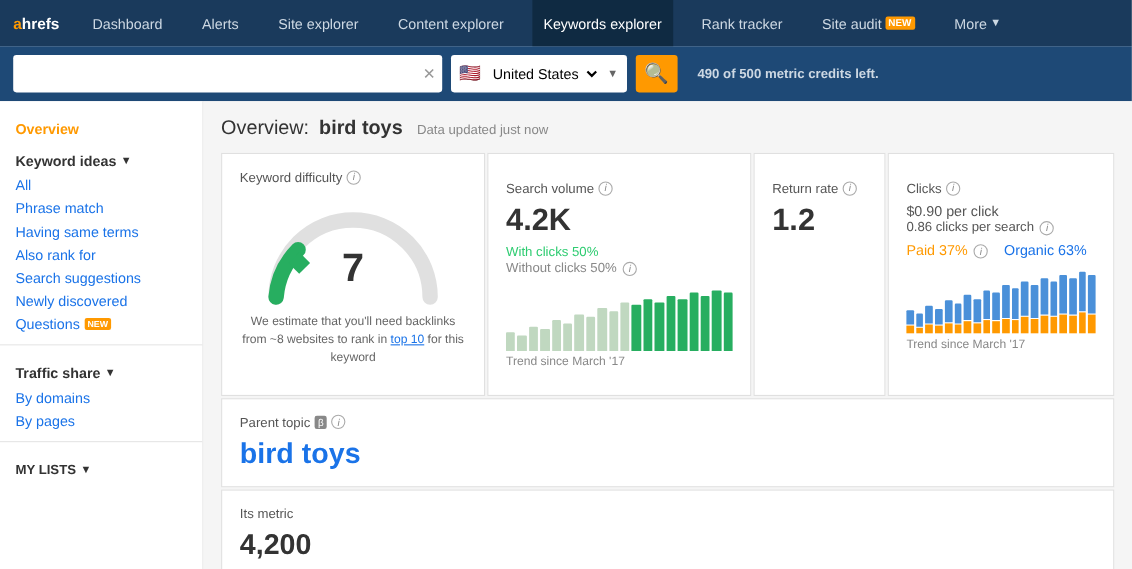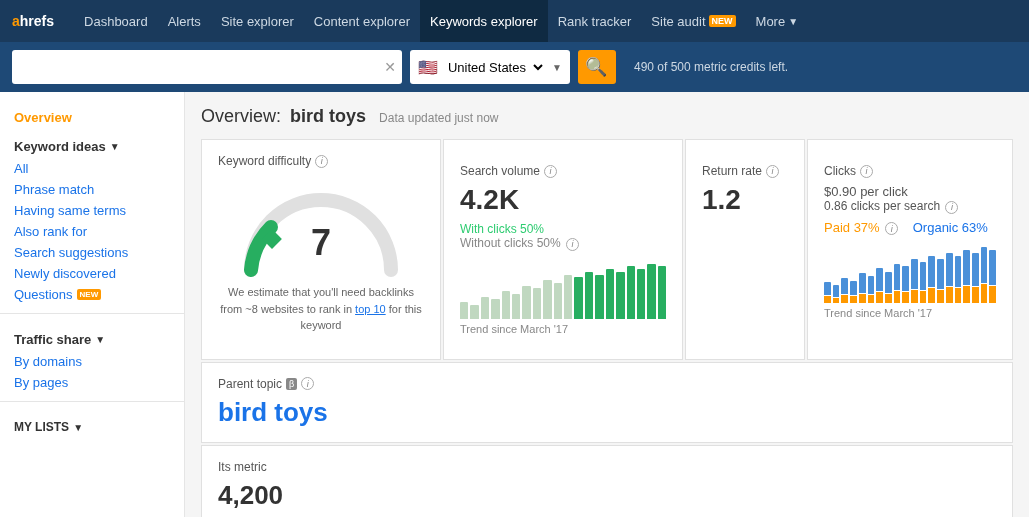--- a/index.html
+++ b/index.html
@@ -8,21 +8,21 @@
     
     .top-nav {
       background: #1a3a5c;
       display: flex;
       align-items: center;
       padding: 0 12px;
       height: 42px;
     }
     .logo { color: #fff; font-weight: bold; font-size: 14px; margin-right: 20px; }
     .logo span { color: #f90; }
-    .nav-links { display: flex; gap: 0; }
+    .nav-links { display: flex; gap: 16px; }
     .nav-link {
       color: #cdd8e3;
       text-decoration: none;
       padding: 0 10px;
       font-size: 13px;
       height: 42px;
       display: flex;
       align-items: center;
       cursor: pointer;
     }
@@ -98,20 +98,21 @@
       height: 34px;
       cursor: pointer;
       display: flex;
       align-items: center;
       justify-content: center;
     }
     .credits-info {
       color: #cdd8e3;
       font-size: 12px;
       margin-left: 10px;
+      font-weight: bold;
     }
 
     
     .main-layout {
       display: flex;
       min-height: calc(517px - 42px - 50px);
     }
 
     
     .sidebar {

